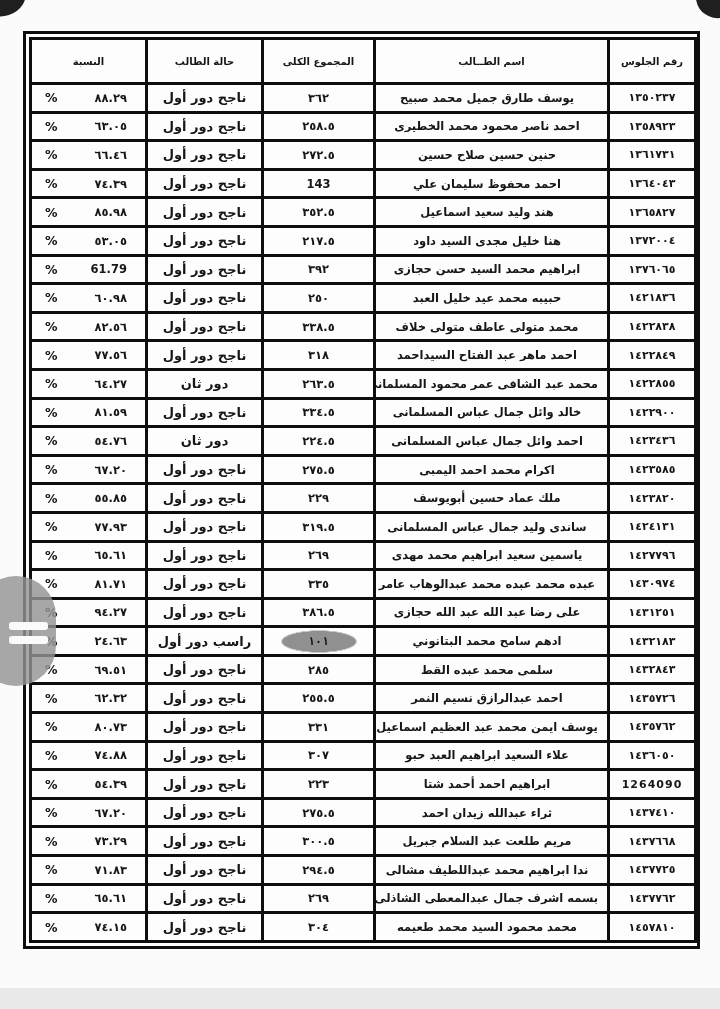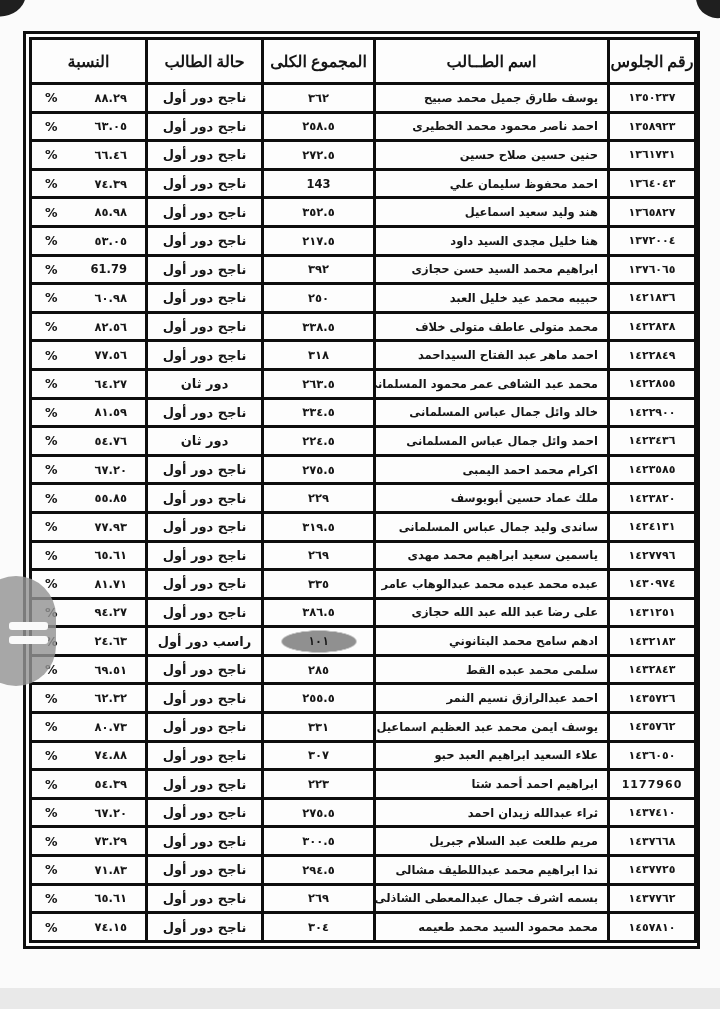--- a/index.html
+++ b/index.html
@@ -17,23 +17,23 @@
   .table-wrap{
     position:absolute;left:23px;top:31px;width:677px;box-sizing:border-box;
     border:3px solid #0e0e0e;padding:3px;background:#fdfdfd;
   }
   table.tbl{width:665px;border-collapse:collapse;table-layout:fixed;}
   .tbl th,.tbl td{
     border:3px solid #0e0e0e;color:#161616;font-weight:bold;
     text-align:center;vertical-align:middle;padding:0;
     white-space:nowrap;overflow:hidden;
   }
-  .tbl th{height:42px;font-size:16px;font-family:Liberation Serif, serif;}
+  .tbl th{height:42px;font-size:10px;}
   .tbl td{height:25.6px;font-size:11.5px;}
-  td.c-name{text-align:right;padding-right:9px;font-size:11.5px;}
+  td.c-name{padding-right:9px;font-size:11.5px;}
   td.c-seat{font-size:11px;letter-spacing:1px;}
   td.c-status{font-size:13px;}
   .pw{display:flex;justify-content:space-between;align-items:center;padding:0 18px 0 13px;}
   .pw .ps{font-size:12.5px;}
   
   td.hl{
     background:radial-gradient(ellipse 38px 11px at 50% 50%,
       rgba(125,125,125,.85) 0 97%, rgba(125,125,125,0) 100%);
     font-family:Liberation Mono, monospace;
   }
@@ -383,21 +383,21 @@
     <td class="c-status"><span class="v-status">ناجح دور أول</span></td>
     <td class="c-pct">
       <div class="pw">
         <span class="pv v-pct">٧٤.٨٨</span>
         <span class="ps v-psign">%</span>
       </div>
     </td>
   </tr>
 
   <tr>
-    <td class="c-seat"><span class="v-seat">1177960</span></td>
+    <td class="c-seat"><span class="v-seat">1264090</span></td>
     <td class="c-name"><span class="v-name">ابراهيم احمد أحمد شتا</span></td>
     <td class="c-total"><span class="v-total">٢٢٣</span></td>
     <td class="c-status"><span class="v-status">ناجح دور أول</span></td>
     <td class="c-pct">
       <div class="pw">
         <span class="pv v-pct">٥٤.٣٩</span>
         <span class="ps v-psign">%</span>
       </div>
     </td>
   </tr>

